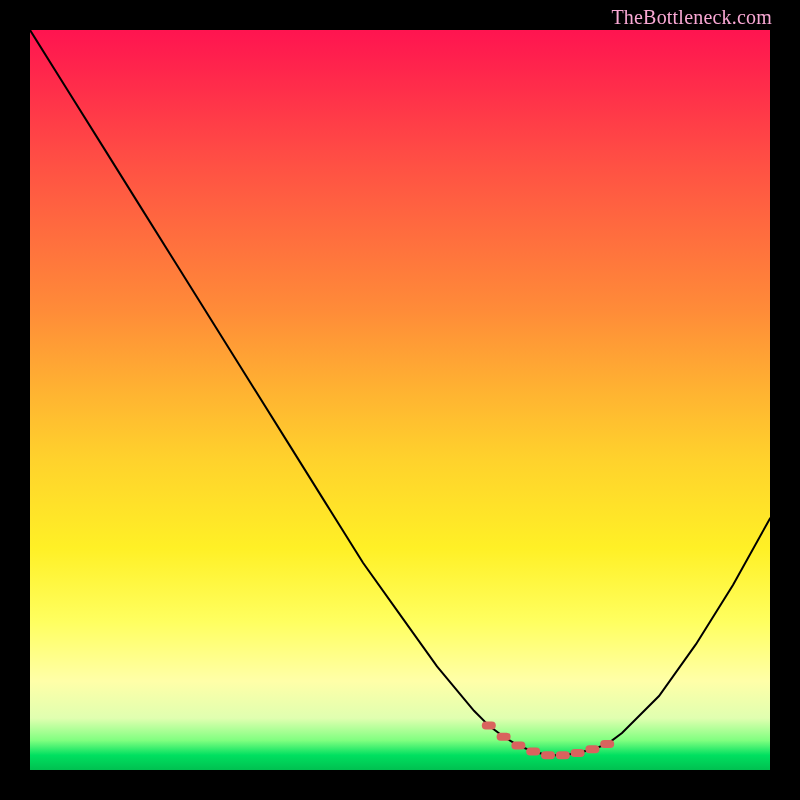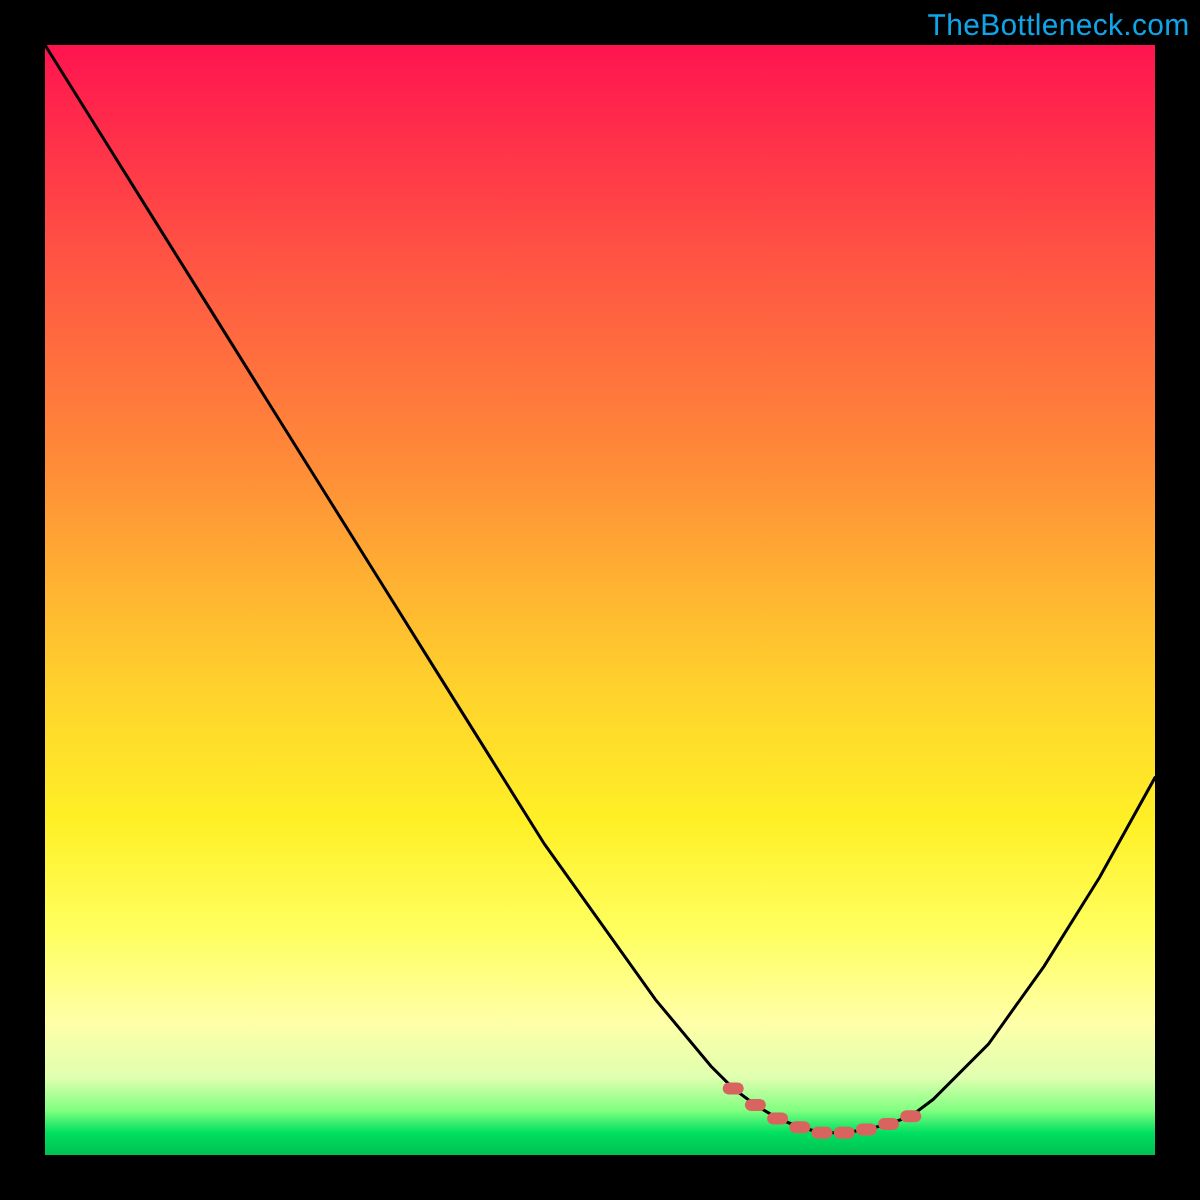--- a/index.html
+++ b/index.html
@@ -7,26 +7,27 @@
     padding: 0;
     width: 800px;
     height: 800px;
     background: #000;
     position: relative;
     font-family: Arial, sans-serif;
   }
   .watermark {
     position: absolute;
     top: 6px;
-    right: 7px;
-    color: #0ea5e9;
+    right: 28px;
+    color: #f9a8d4;
     font-size: 20px;
     font-weight: 500;
     letter-spacing: 0.2px;
     z-index: 10;
+    font-family: Liberation Serif, serif;
   }
   .plot-area {
     position: absolute;
     left: 30px;
     top: 30px;
     width: 740px;
     height: 740px;
     overflow: hidden;
   }
   .gradient-bg {

